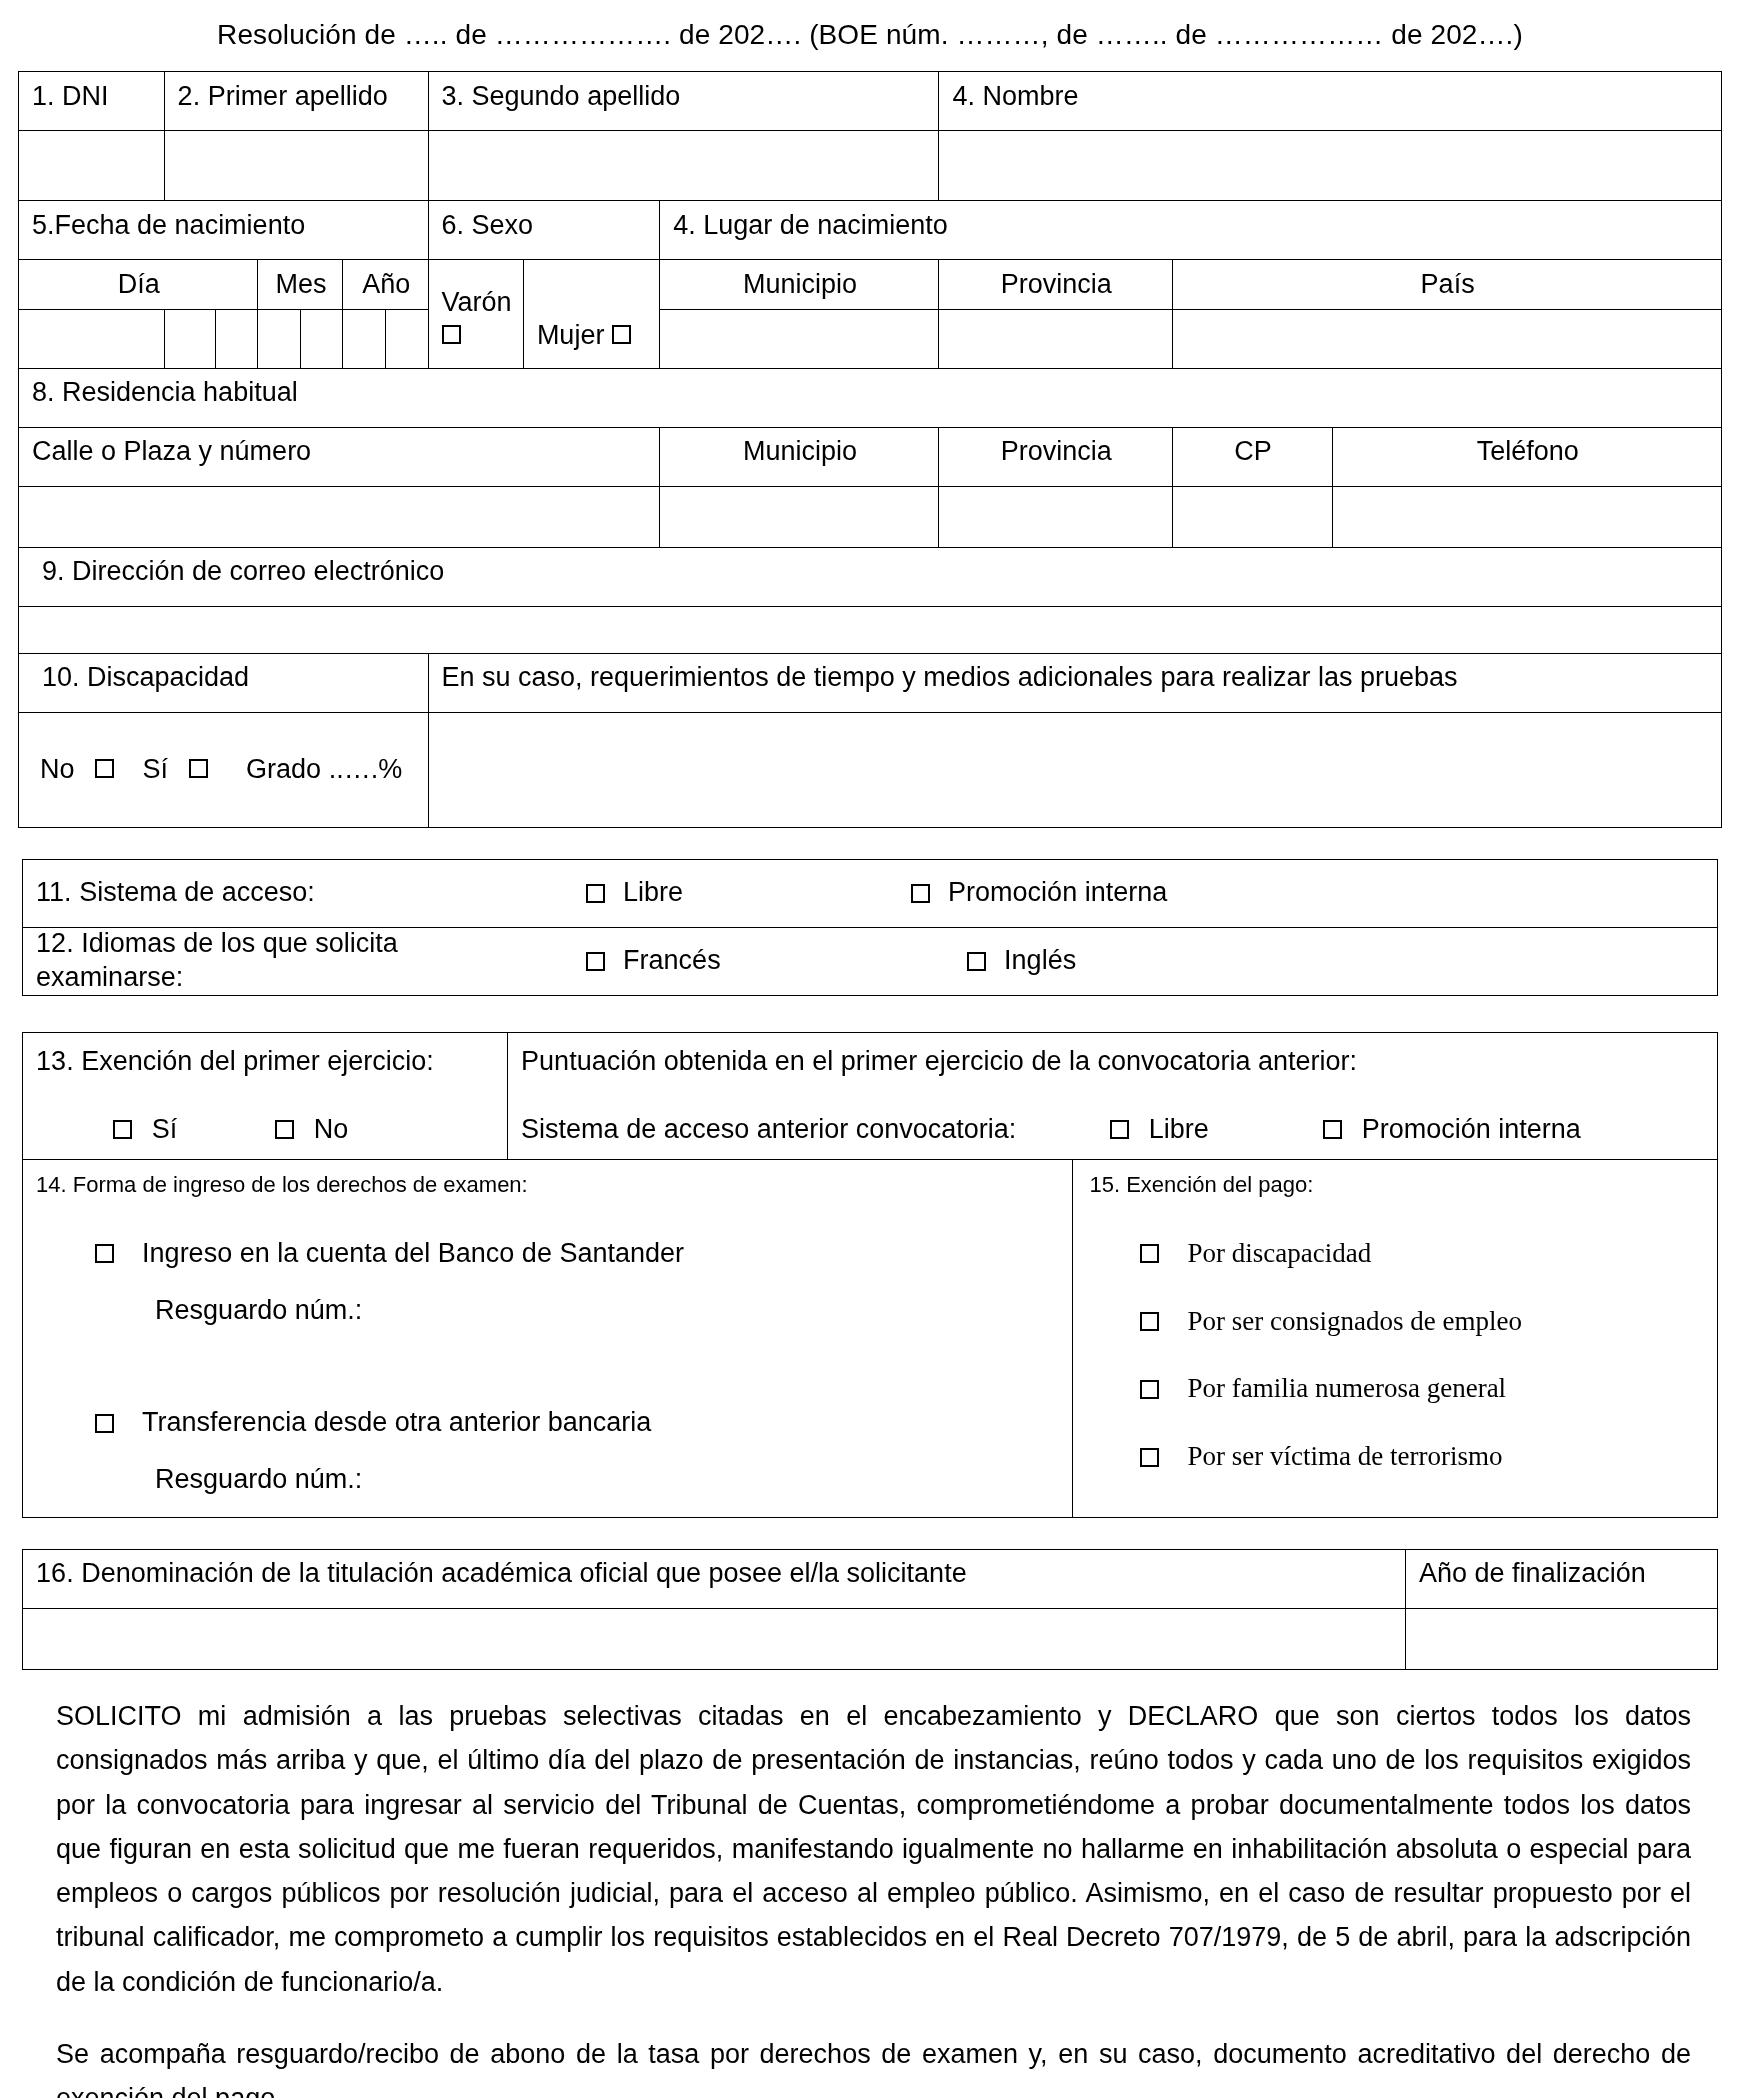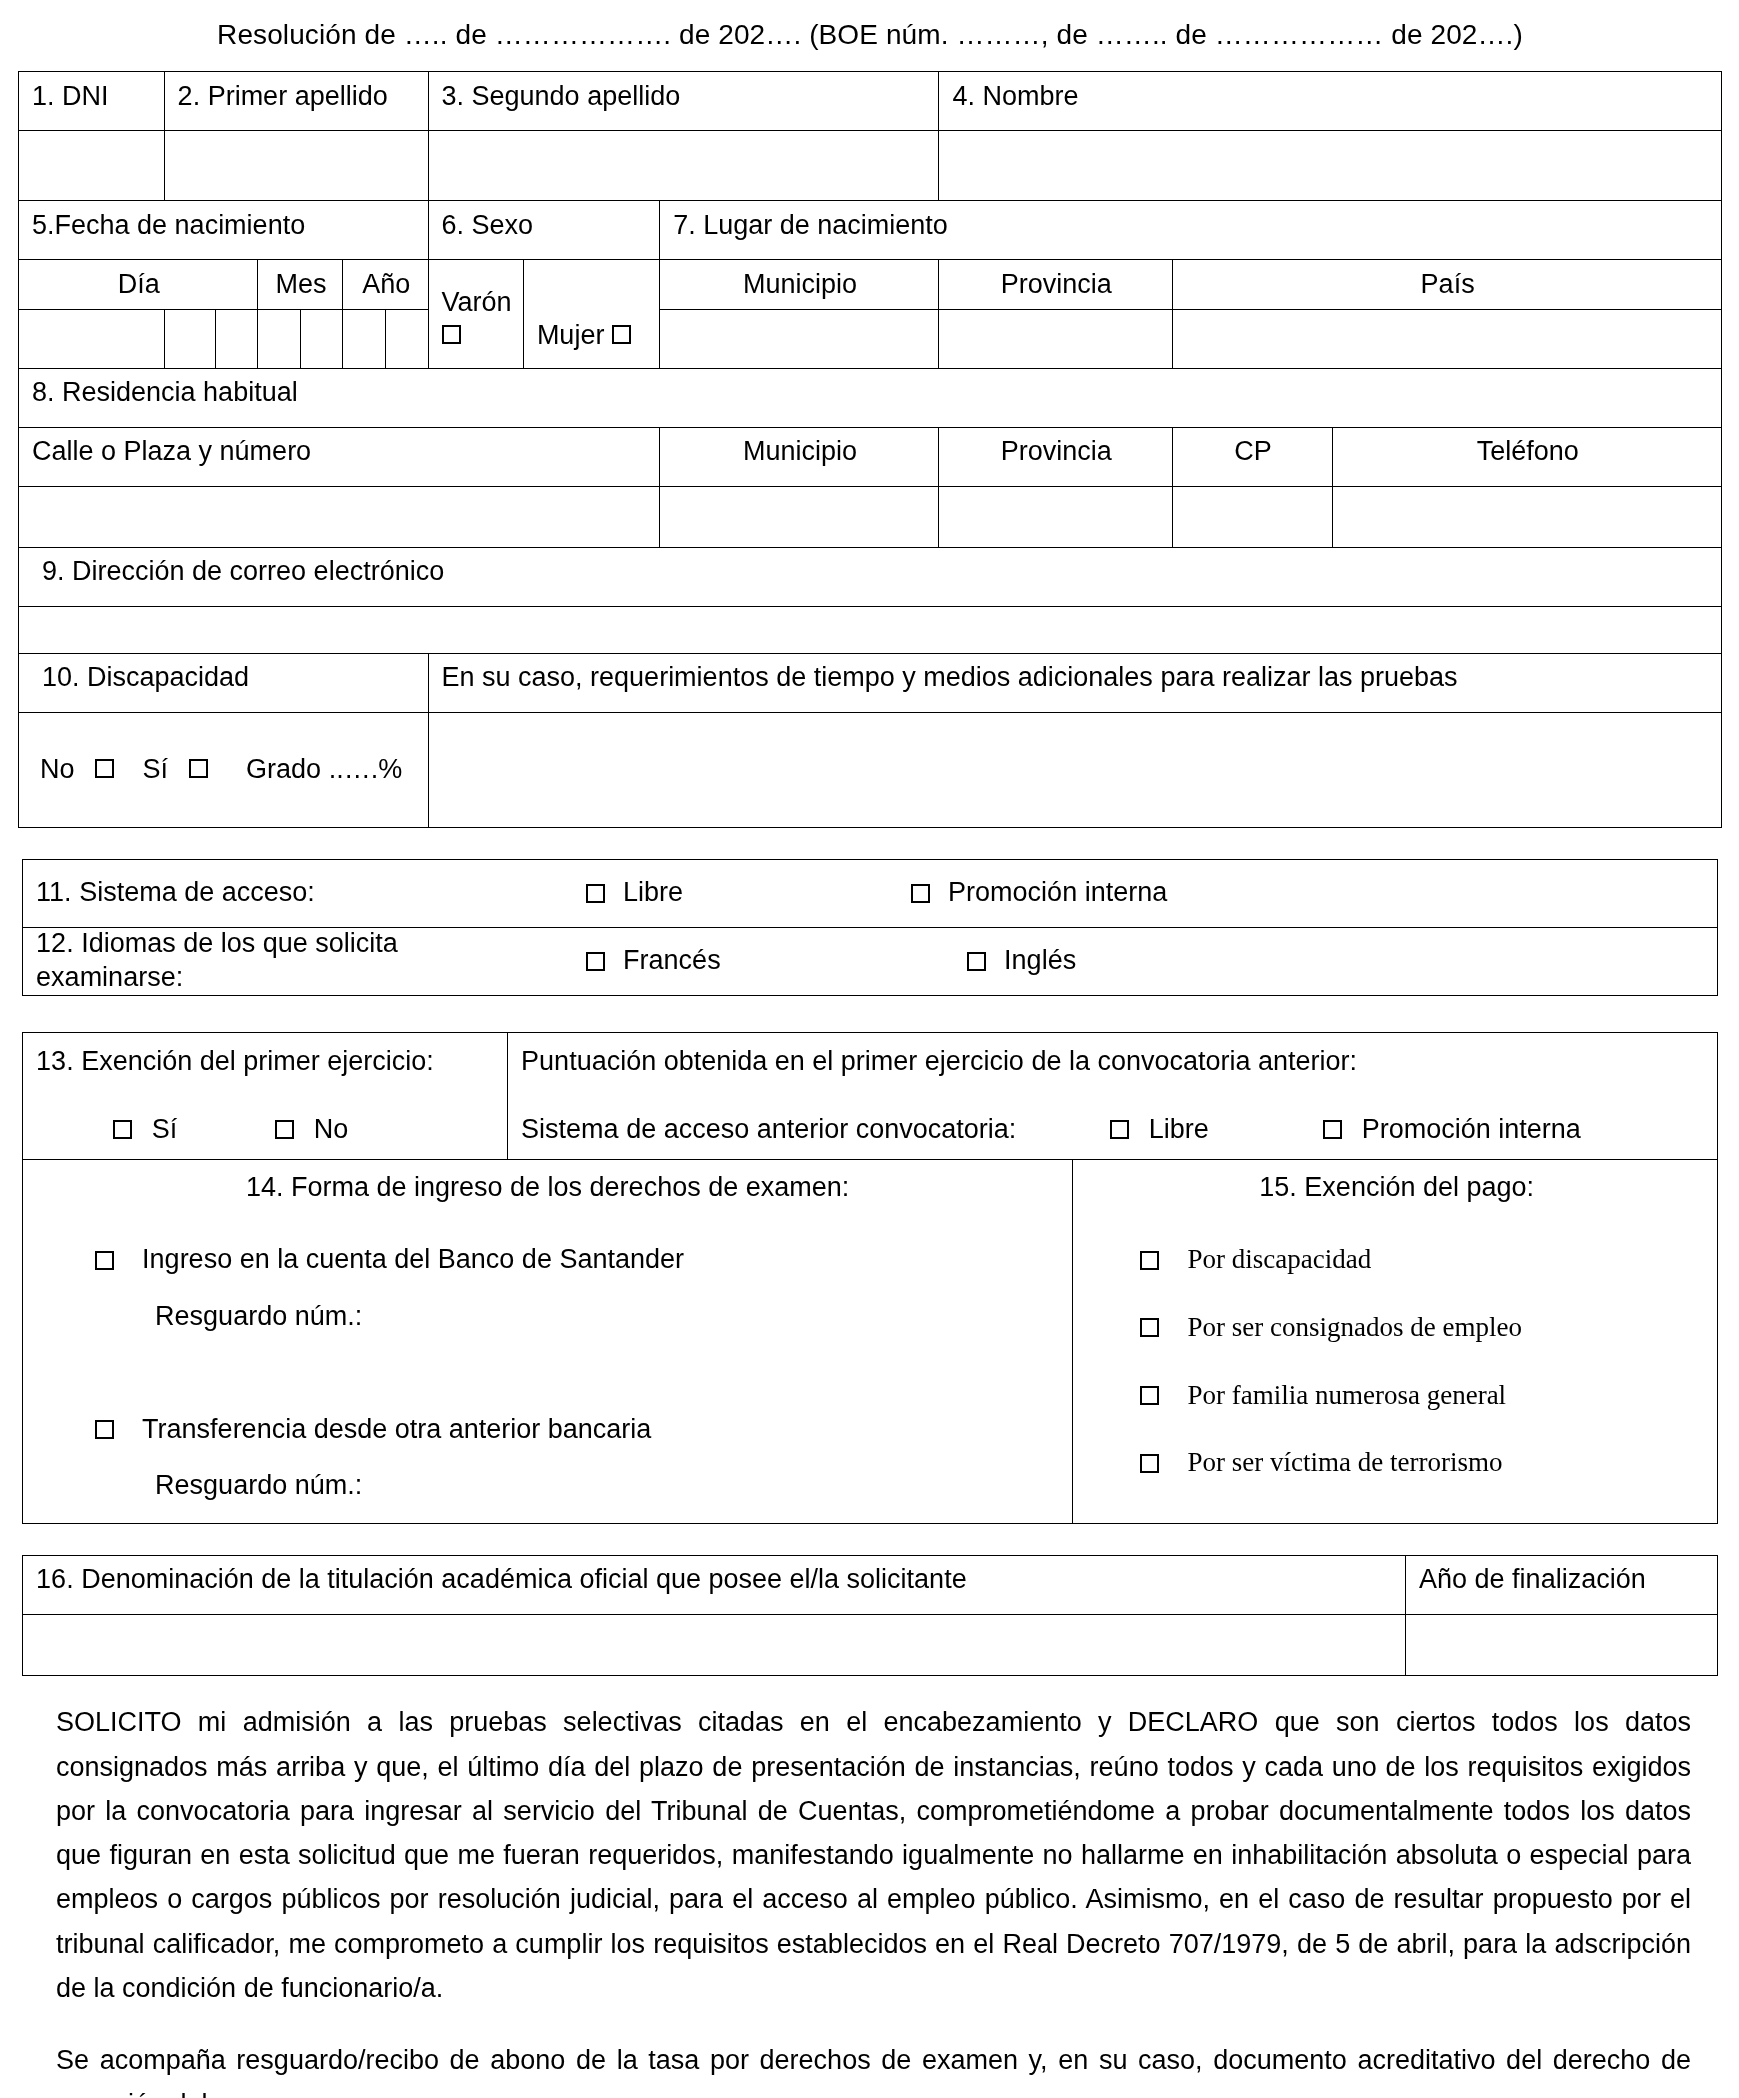--- a/index.html
+++ b/index.html
@@ -113,21 +113,21 @@
     flex: 0 0 1050px;
     border-right: 1.6px solid #000000;
     box-sizing: border-box;
     padding: 11.5px 13px 16.4px 13px;
   }
   .split2 > .pay-r {
     flex: 1 1 auto;
     box-sizing: border-box;
     padding: 11.5px 13px 16.4px 16.4px;
   }
-  .pay-title { font-size: 27px; line-height: 1.25; margin-bottom: 38px; text-align: center; }
+  .pay-title { font-size: 22px; line-height: 1.25; margin-bottom: 38px; }
   .pay-item {
     display: flex;
     align-items: center;
     gap: 28px;
     font-size: 27px;
     line-height: 1.25;
     margin-left: 59px;
     margin-bottom: 23px;
   }
   .pay-sub {
@@ -200,21 +200,21 @@
     <tr>
       <td class="blank-lg"></td>
       <td class="blank-lg" colspan="6"></td>
       <td class="blank-lg" colspan="5"></td>
       <td class="blank-lg" colspan="5"></td>
     </tr>
 
     <tr>
       <td class="hdrcell" colspan="7">5.Fecha de nacimiento</td>
       <td class="hdrcell" colspan="2">6. Sexo</td>
-      <td class="hdrcell" colspan="8">7. Lugar de nacimiento</td>
+      <td class="hdrcell" colspan="8">4. Lugar de nacimiento</td>
     </tr>
 
     <tr>
       <td class="ctr" colspan="3">Día</td>
       <td class="ctr" colspan="2">Mes</td>
       <td class="ctr" colspan="2">Año</td>
       <td rowspan="2" style="vertical-align:bottom;padding-bottom:14.7px;">
         <span>Varón</span>
         <span class="chk"></span>
       </td>

